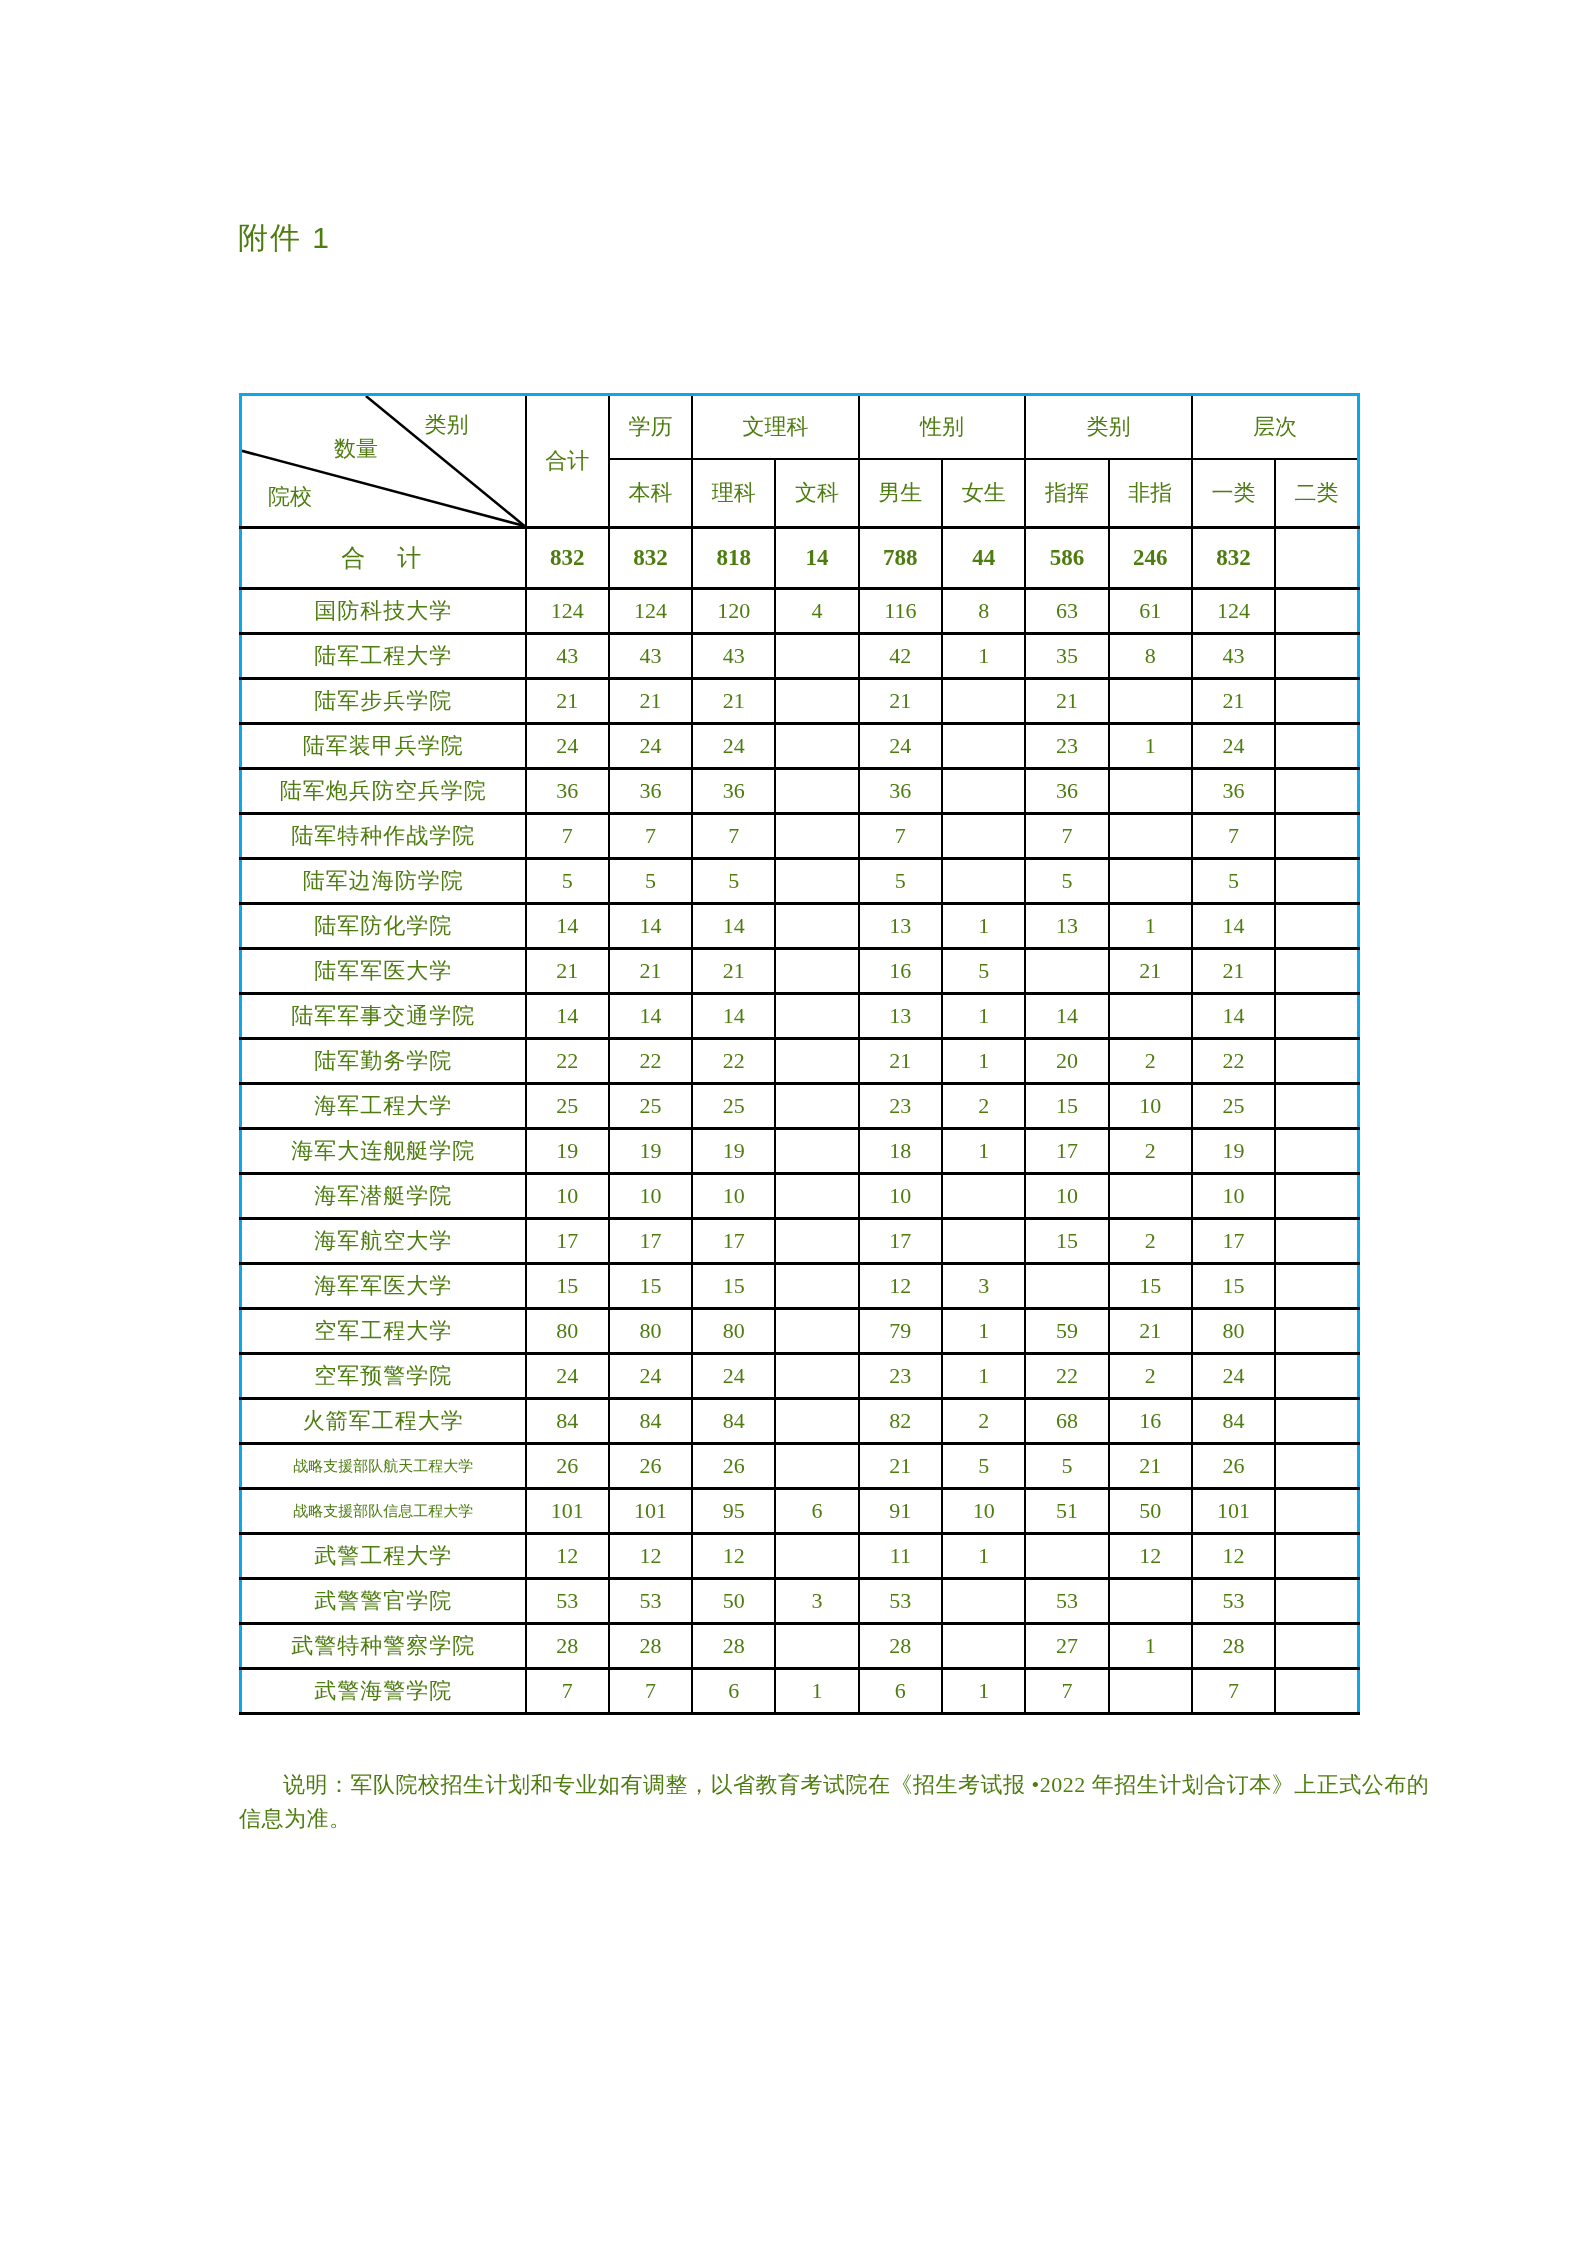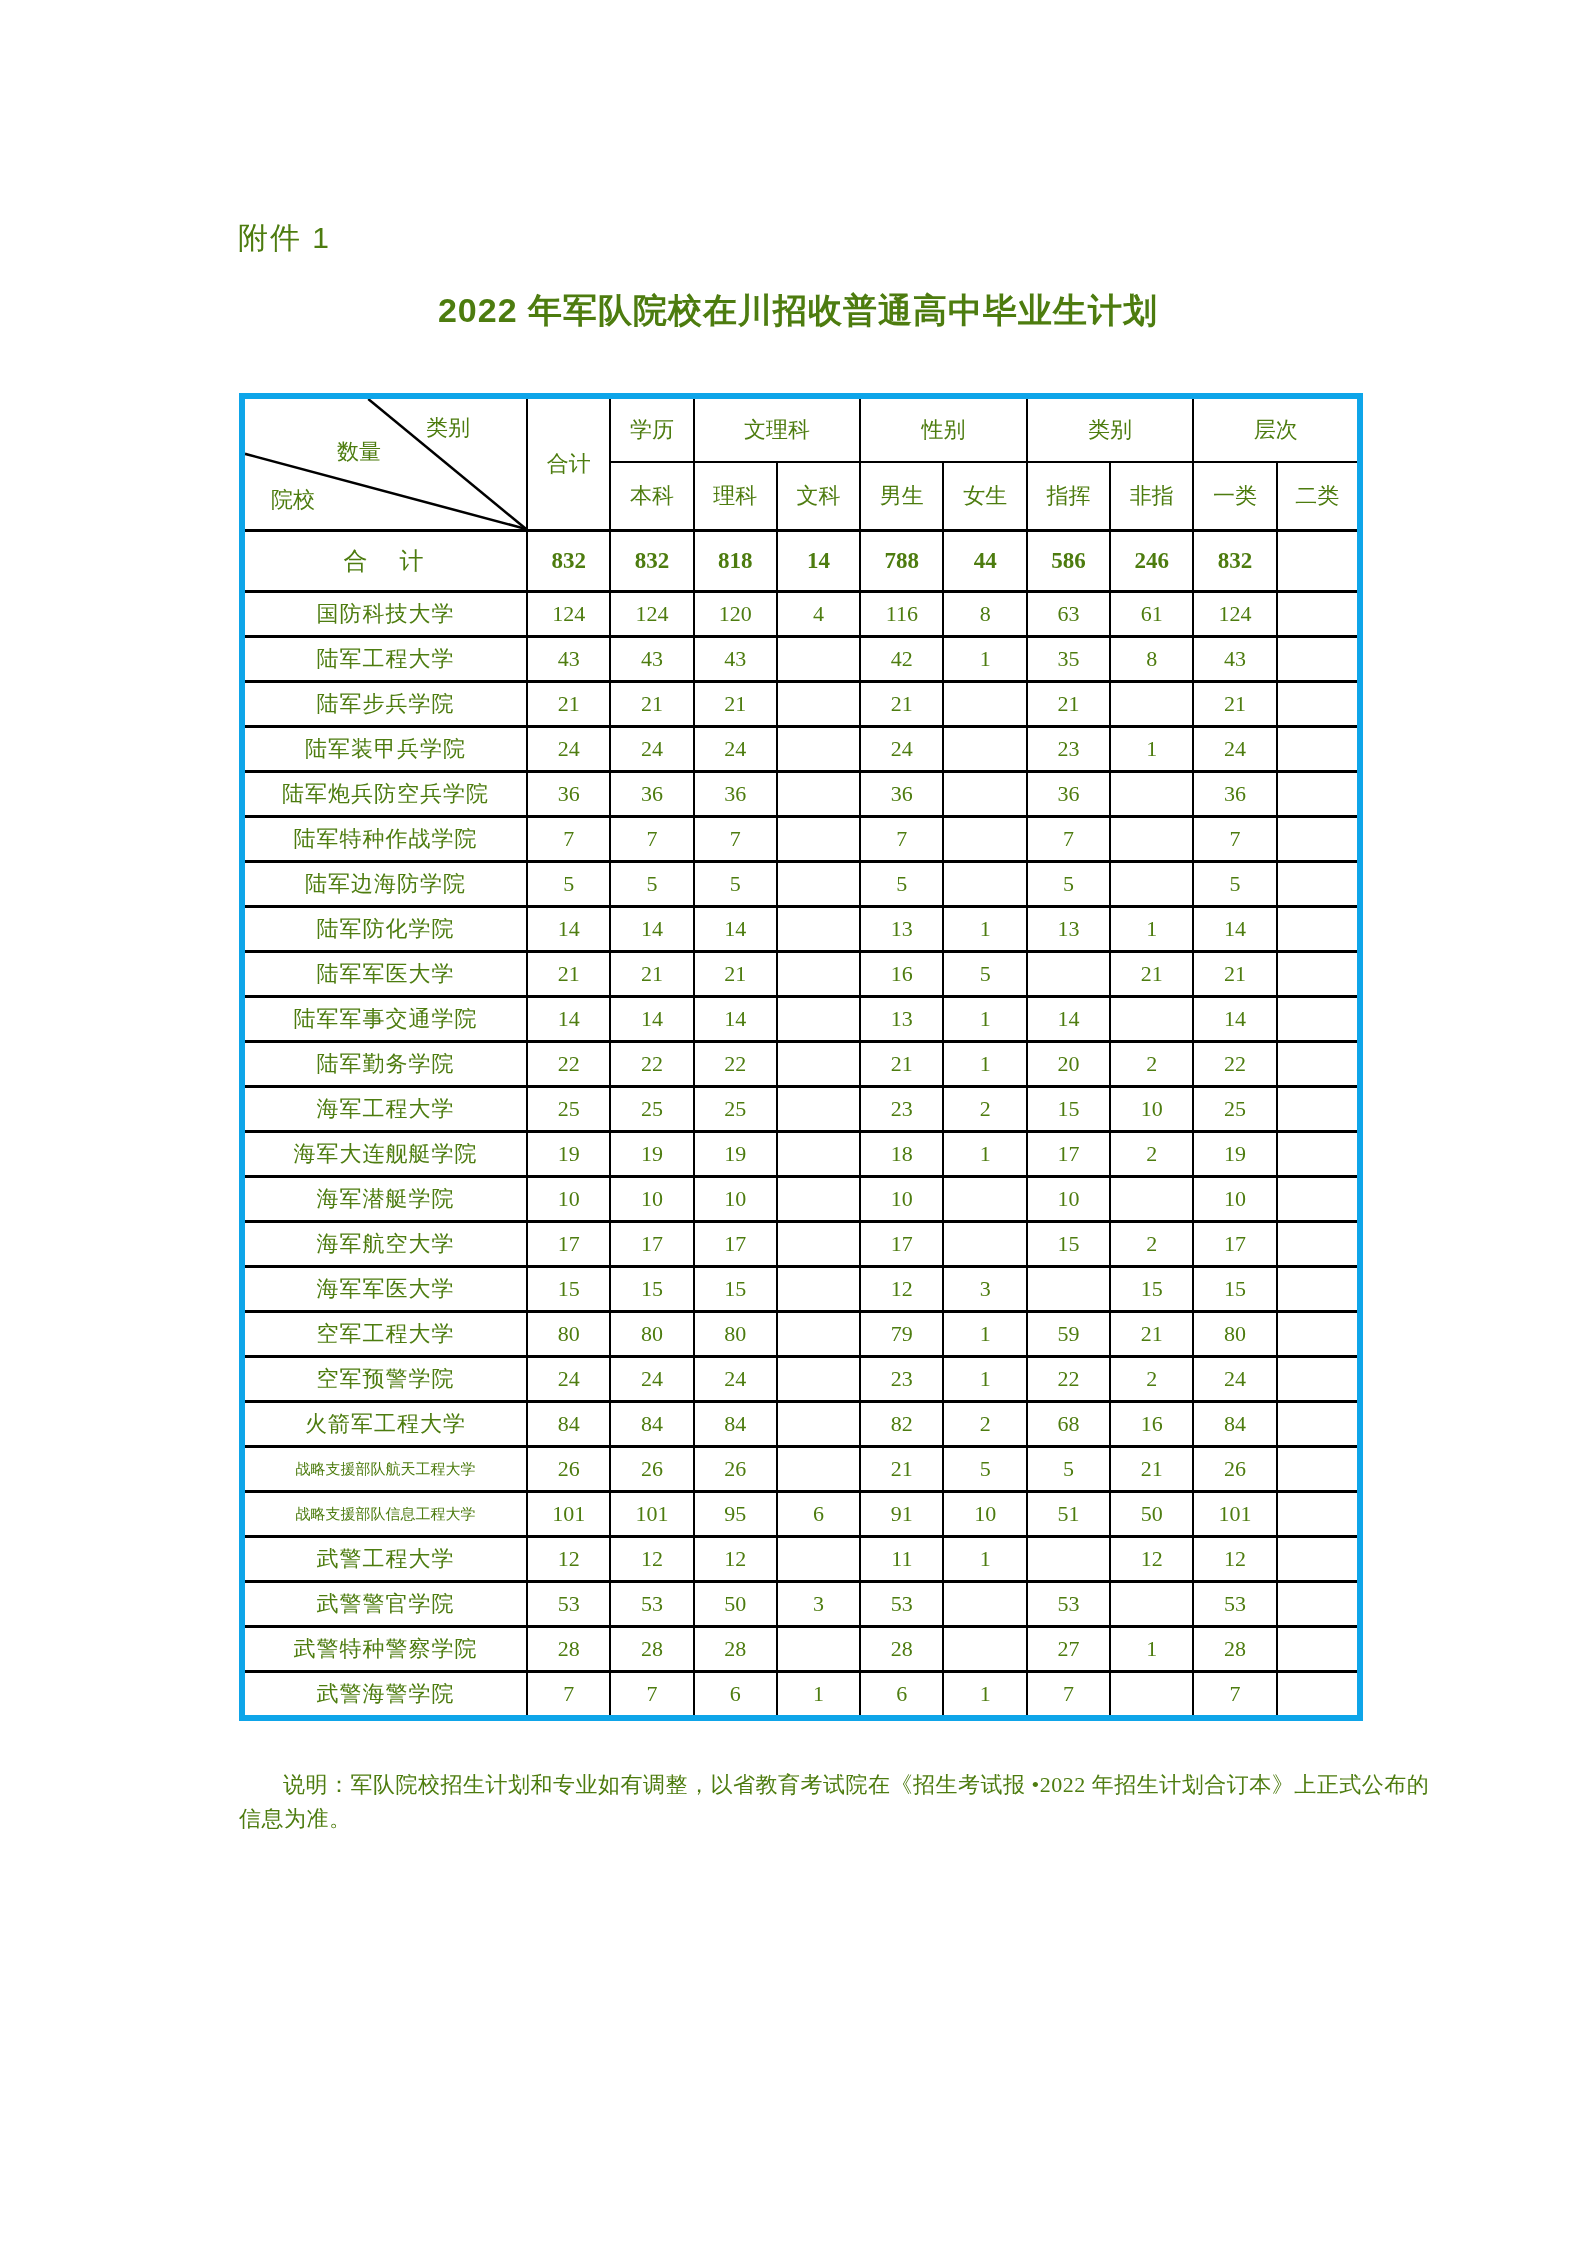--- a/index.html
+++ b/index.html
@@ -25,21 +25,21 @@
   .meta{
     position:absolute;left:241px;top:350px;width:1116px;
     display:flex;justify-content:space-between;
     font-family:"Liberation Serif", serif;
     font-style:italic;
     font-size:21px;letter-spacing:2px;
   }
   .table-wrap{position:absolute;left:239px;top:393px;width:1118px;}
   table{
     border-collapse:collapse;table-layout:fixed;width:1118px;
-    border:6px solid #0ea5e9;
+    border:3px solid #0ea5e9;
   }
   th{
     border:2px solid #000;
     font-family:"Liberation Sans", sans-serif;
     font-weight:normal;font-size:22px;
     text-align:center;vertical-align:middle;
     padding:0;
   }
   td{
     border:3px solid #000;border-left-width:2px;border-right-width:2px;
@@ -77,21 +77,20 @@
     font-family:"Liberation Serif", serif;
   }
 </style>
 </head>
 <body>
 
 <div class="page">
 
   <div class="attachment">附件 1</div>
 
-  <div class="doc-title">2022 年军队院校在川招收普通高中毕业生计划</div>
 
 
   <div class="table-wrap">
     <table>
       <colgroup>
         <col style="width:285px">
         <col style="width:83.3px">
           <col style="width:83.3px">
           <col style="width:83.3px">
         <col style="width:83.3px">

